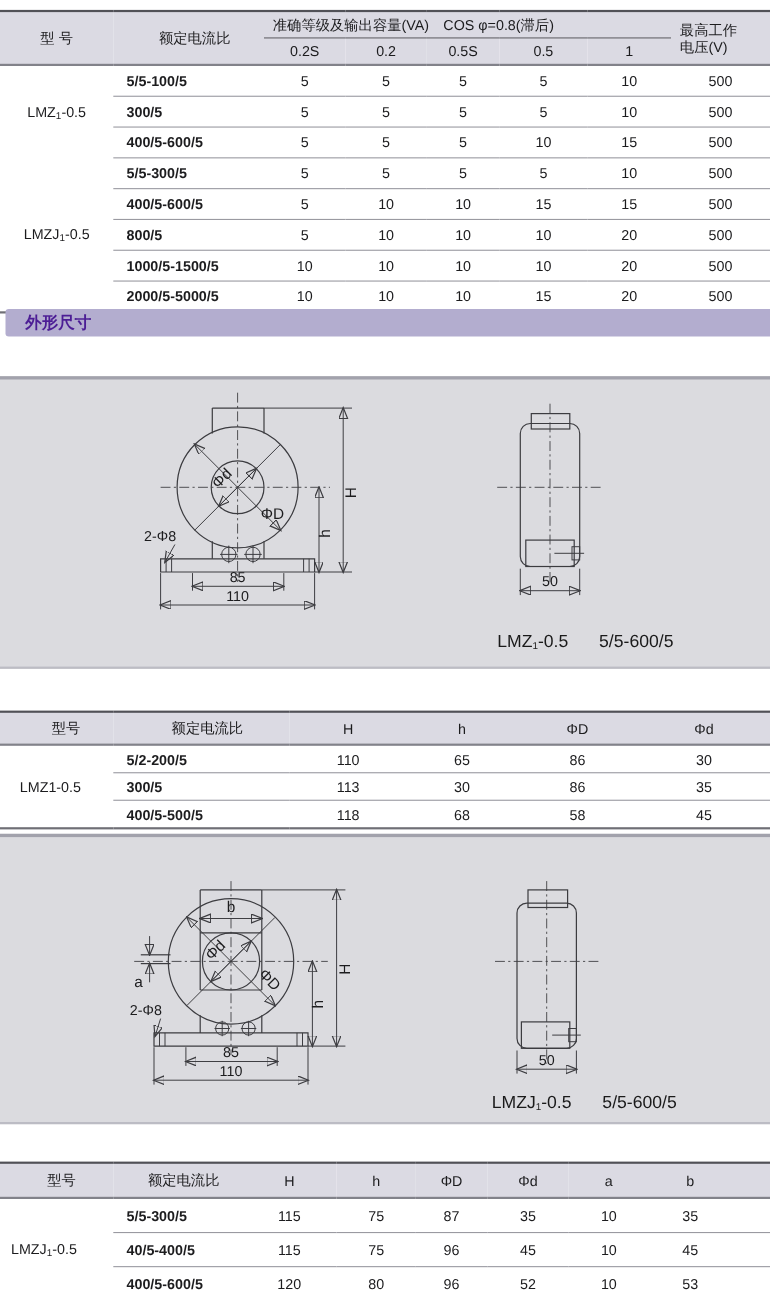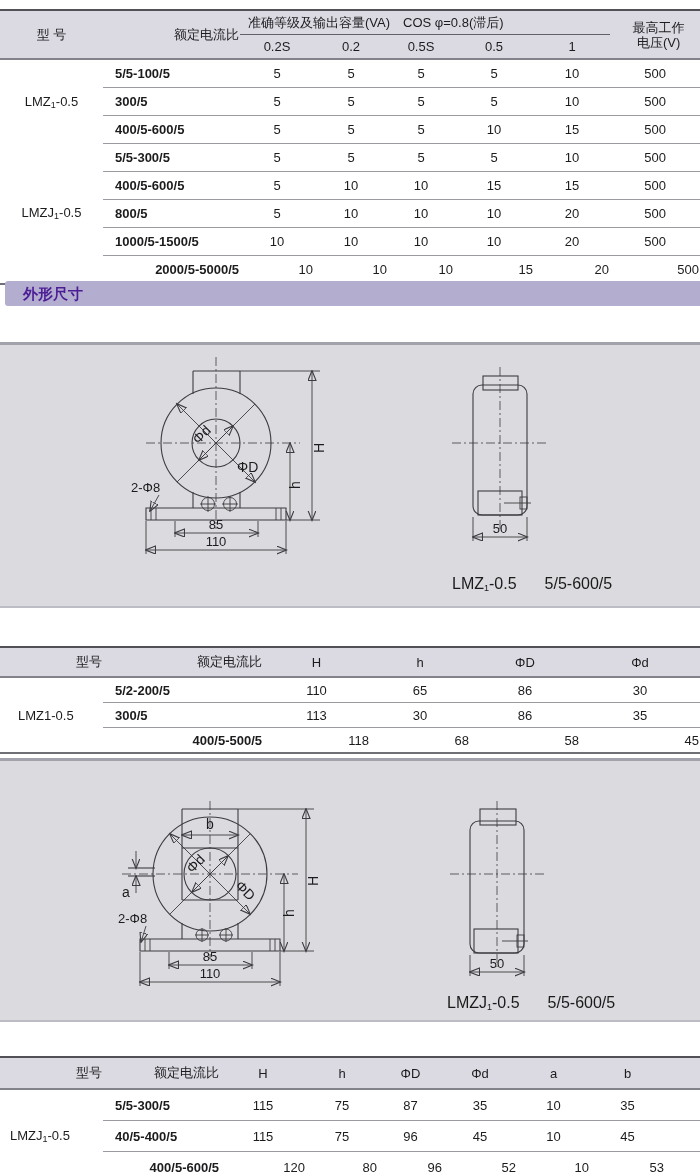--- a/index.html
+++ b/index.html
@@ -8,41 +8,41 @@
 
   table{border-collapse:collapse;table-layout:fixed;width:700px;}
   .dtable{position:absolute;left:0;border-top:2px solid #515157;border-bottom:2px solid #6f6f76;}
   .dtable thead{border-bottom:2px solid #82828a;}
   .dtable thead th{background:#dbdae3;font-weight:normal;font-size:13px;color:#1c1c1e;}
   .dtable td{font-size:13px;color:#1c1c1e;}
   .num{text-align:center;}
   .ratio{text-align:left;padding-left:12px;font-weight:bold;}
   .model{text-align:center;font-size:14px;vertical-align:middle;}
   .c{border-bottom:1px solid #9a9aa1;}
-  tr.lastrow td{border-bottom:none;text-align:right;}
+  tr.lastrow td{border-bottom:none;}
   .subn{font-size:9px;vertical-align:-2px;}
 
   
   #t1{top:9px;}
   #t1 thead th{height:21px;}
   #t1 tbody td{height:25px;}
   #t1 .span-h{text-align:left;padding-left:8px;border-bottom:1px solid #606066;}
-  #t1 .volt{line-height:15px;text-align:center;padding-left:8px;}
+  #t1 .volt{line-height:15px;text-align:left;padding-left:8px;}
 
   
   #t2{top:646px;}
   #t2 thead th{height:26px;}
   #t2 tbody td{height:22px;}
   #t2 .model{text-align:left;padding-left:18px;}
   #t3{top:1056px;}
   #t3 thead th{height:28px;}
   #t3 tbody td{height:28px;}
   #t3 .model{text-align:left;padding-left:10px;}
   #t3 .bcol{padding-right:36px;}
-  .hleft{text-align:right;padding-left:12px;font-weight:normal;}
+  .hleft{text-align:center;padding-left:12px;font-weight:normal;}
 
   
   .section-bar{position:absolute;left:5px;top:281px;width:680px;height:25px;line-height:25px;
     background:#b3adcf;color:#4c1d95;font-size:15px;font-weight:bold;padding-left:18px;border-radius:3px;}
 
   
   .panel{position:absolute;left:0;width:700px;background:#dbdbdf;box-sizing:border-box;
     border-top:3px solid #a2a2ac;border-bottom:2px solid #bcbcc4;}
   #panel1{top:342px;height:266px;}
   #panel2{top:758px;height:264px;}

